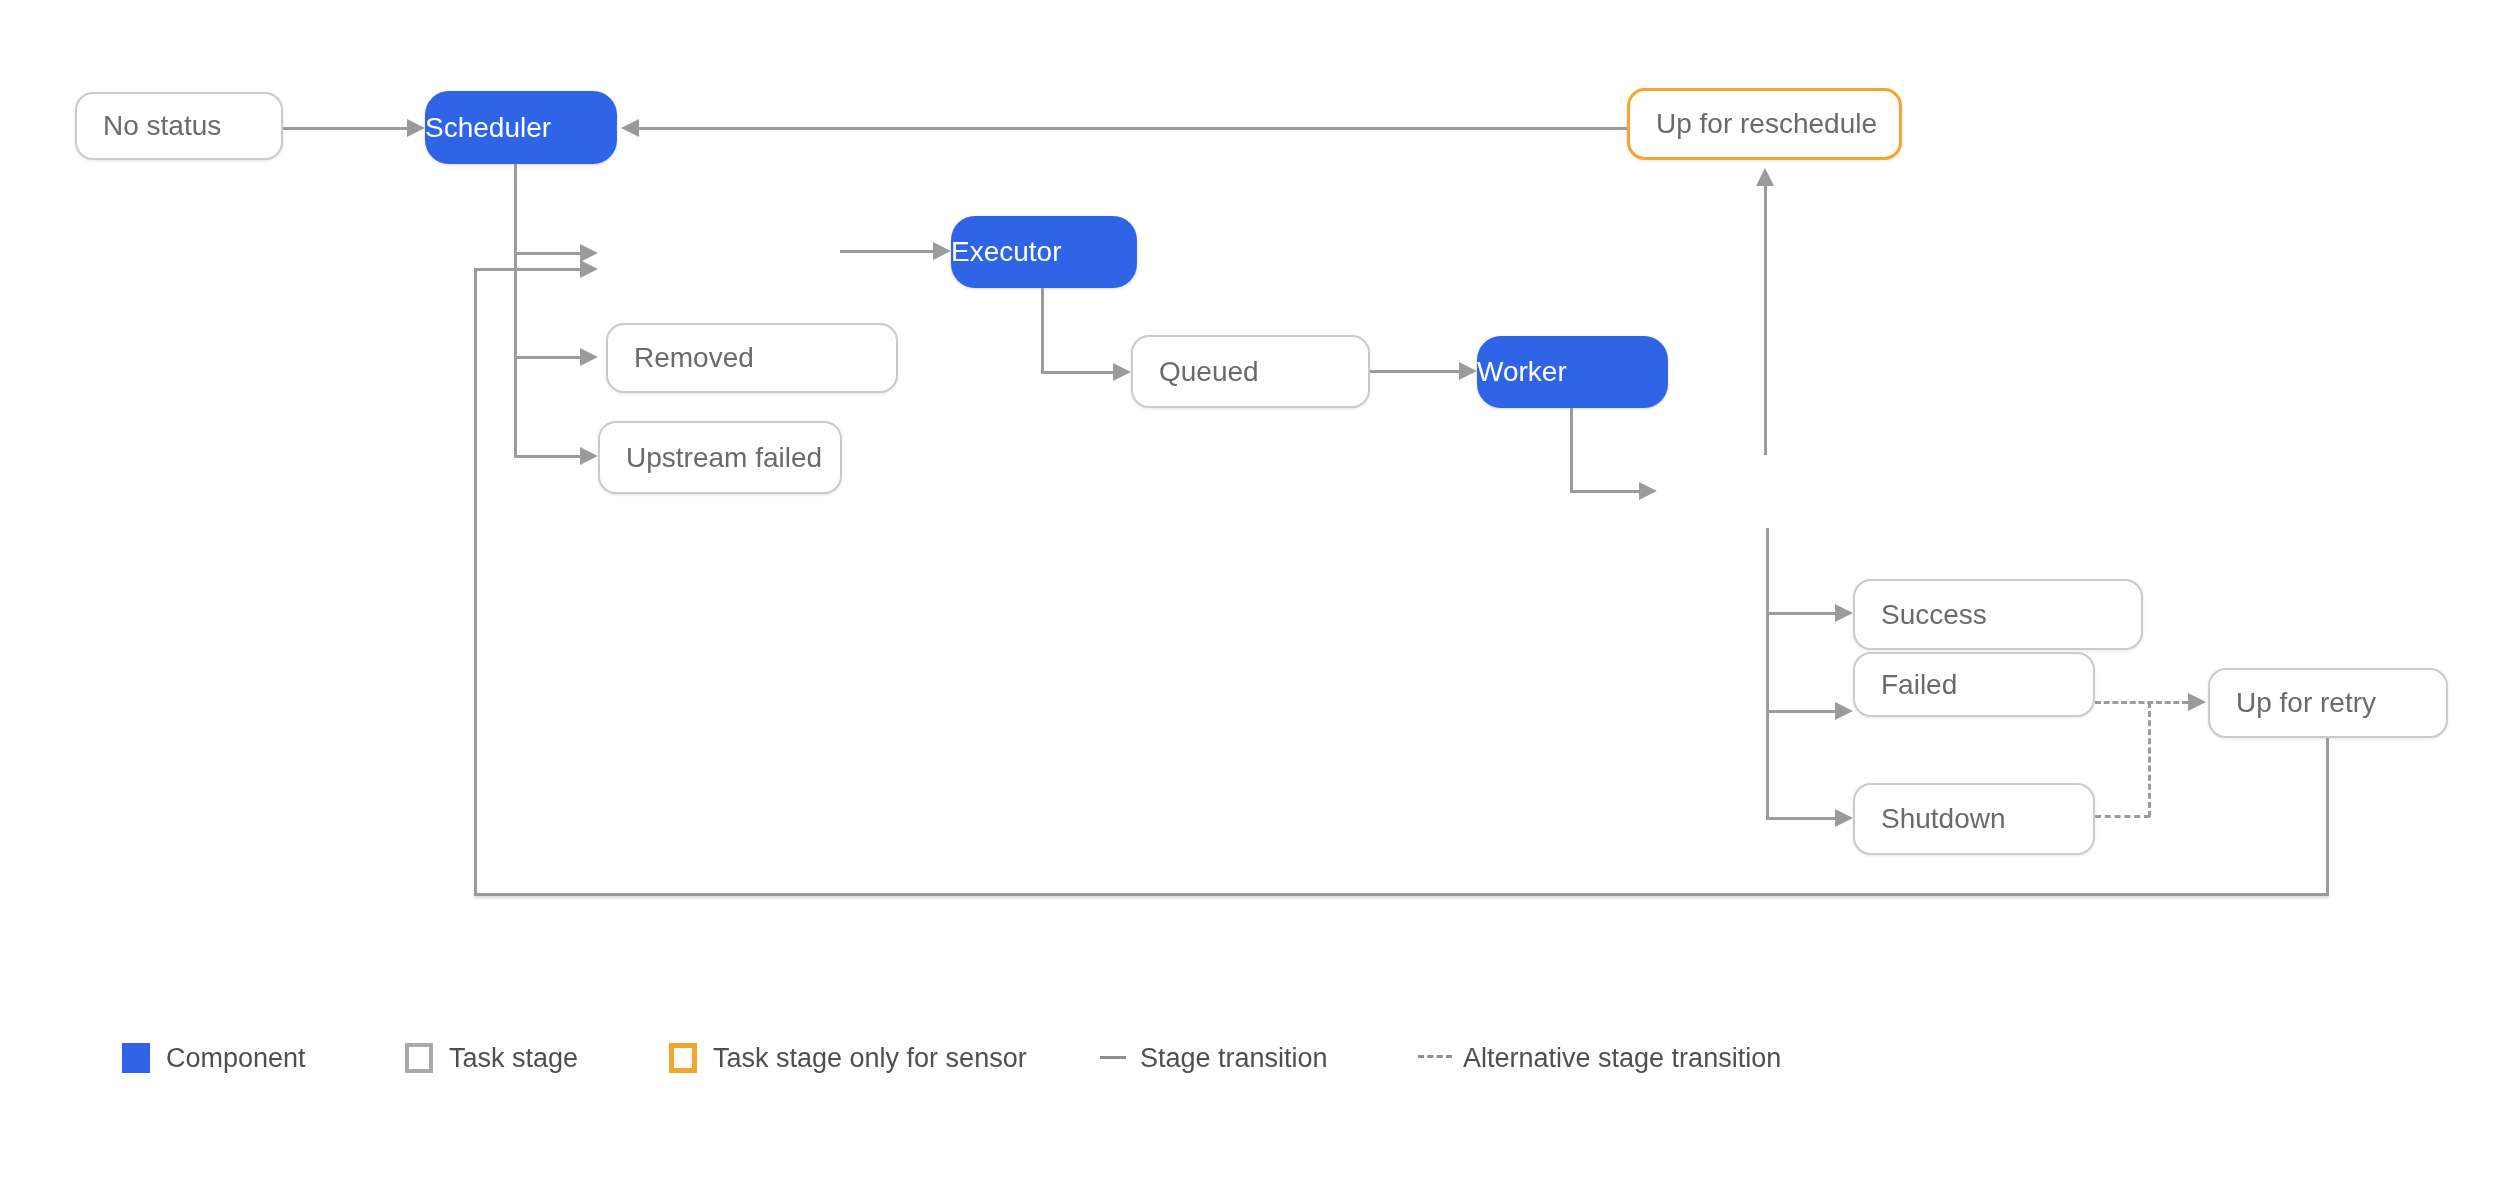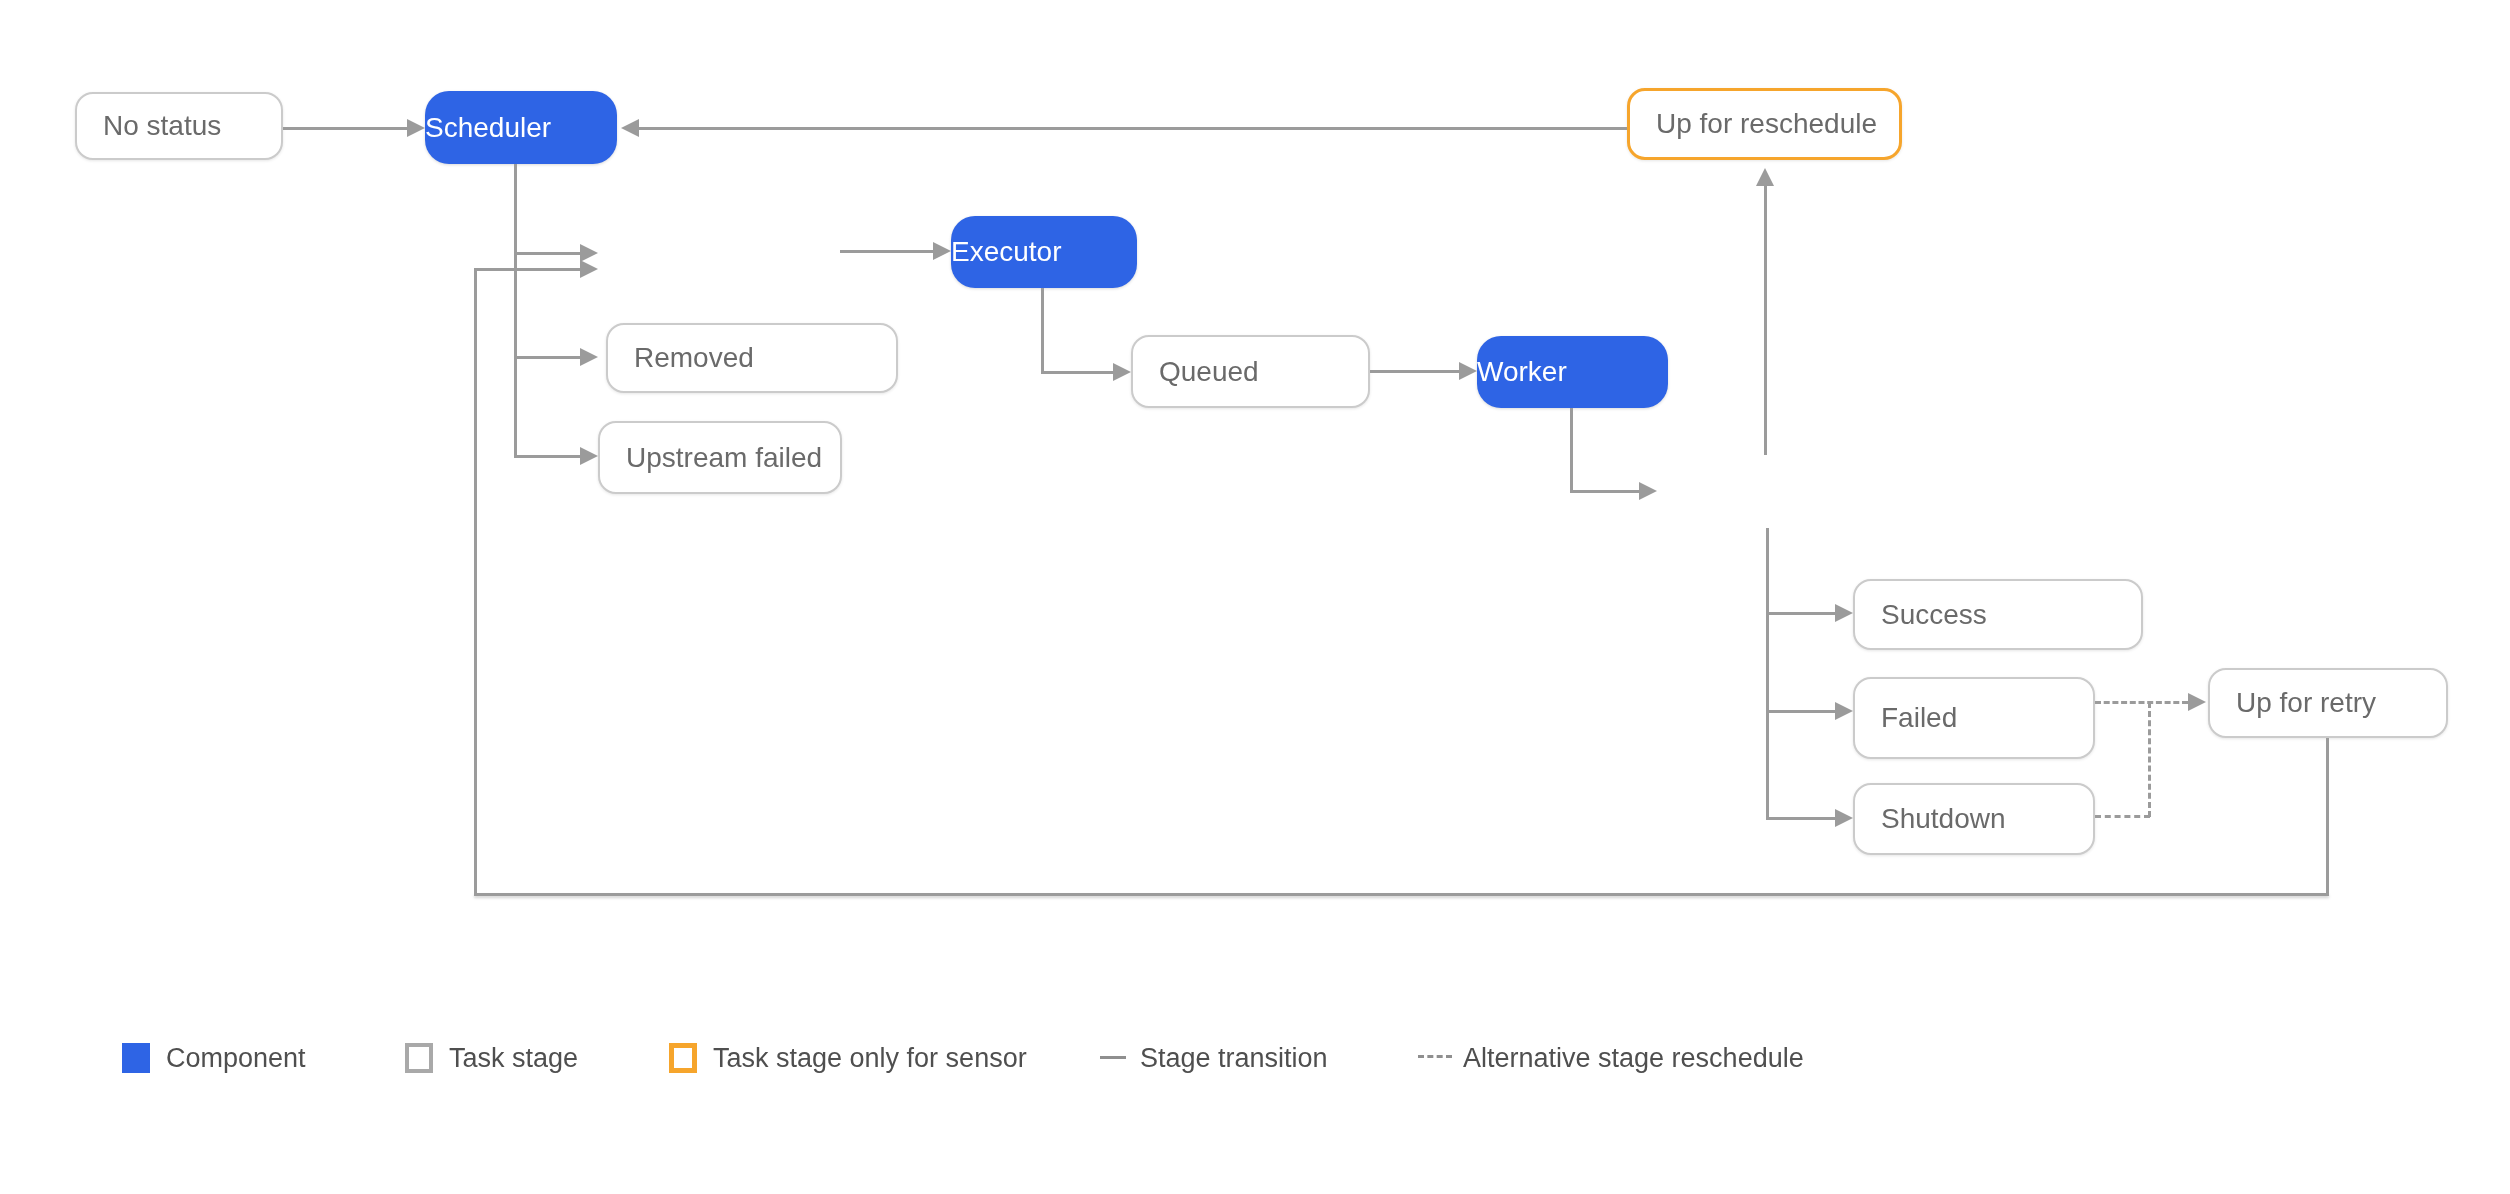--- a/index.html
+++ b/index.html
@@ -151,21 +151,21 @@
 
   <div class="node component" style="left:1477px; top:336px; width:191px; height:72px;">
     <span>Worker</span>
   </div>
 
 
   <div class="node stage" style="left:1853px; top:579px; width:290px; height:71px;">
     <span>Success</span>
   </div>
 
-  <div class="node stage" style="left:1853px; top:677px; width:242px; height:82px;">
+  <div class="node stage" style="left:1853px; top:652px; width:242px; height:65px;">
     <span>Failed</span>
   </div>
 
   <div class="node stage" style="left:1853px; top:783px; width:242px; height:72px;">
     <span>Shutdown</span>
   </div>
 
   <div class="node stage" style="left:2208px; top:668px; width:240px; height:70px;">
     <span>Up for retry</span>
   </div>
@@ -227,16 +227,16 @@
     <div class="swatch swatch-stage" style="left:405px; top:1043px;"></div>
     <div class="legend-label" style="left:449px; top:1043px;">Task stage</div>
 
     <div class="swatch swatch-sensor" style="left:669px; top:1043px;"></div>
     <div class="legend-label" style="left:713px; top:1043px;">Task stage only for sensor</div>
 
     <div class="line-sample-solid" style="left:1100px; top:1056px;"></div>
     <div class="legend-label" style="left:1140px; top:1043px;">Stage transition</div>
 
     <div class="line-sample-dashed" style="left:1418px; top:1055px;"></div>
-    <div class="legend-label" style="left:1463px; top:1043px;">Alternative stage reschedule</div>
+    <div class="legend-label" style="left:1463px; top:1043px;">Alternative stage transition</div>
   </div>
 
 </div>
 
 </body></html>

